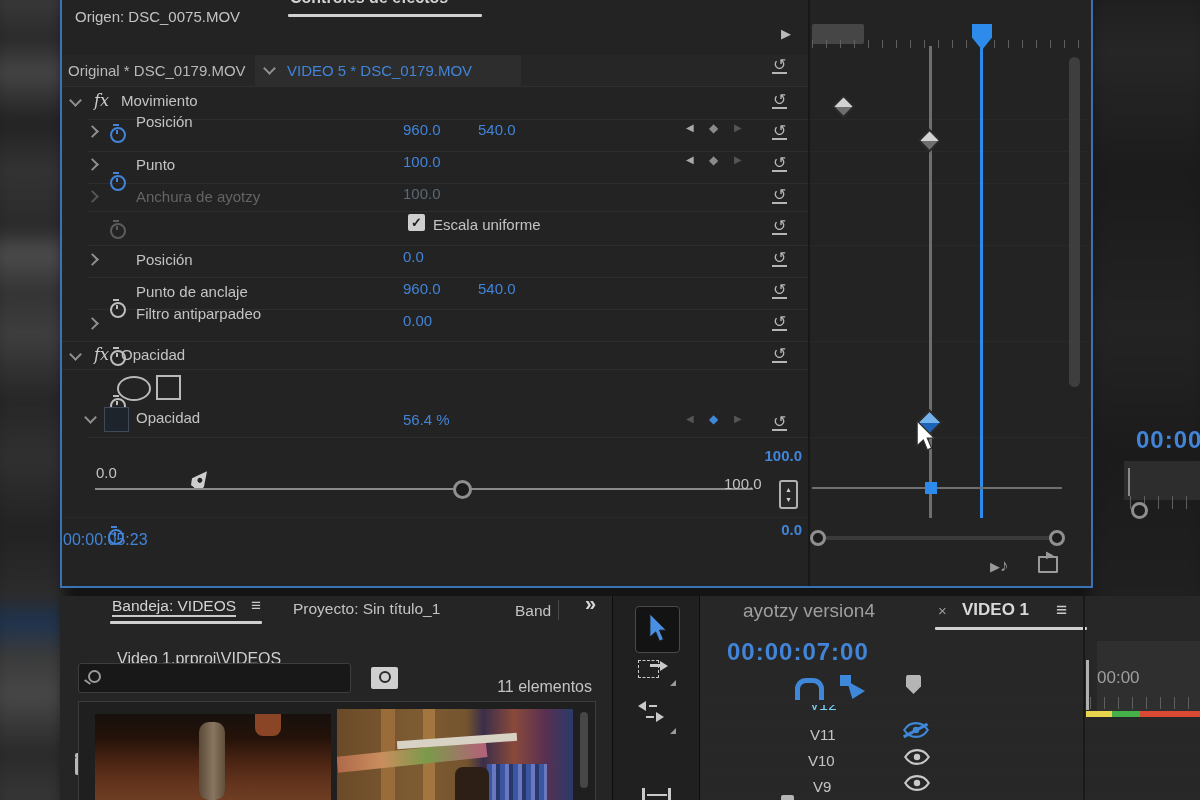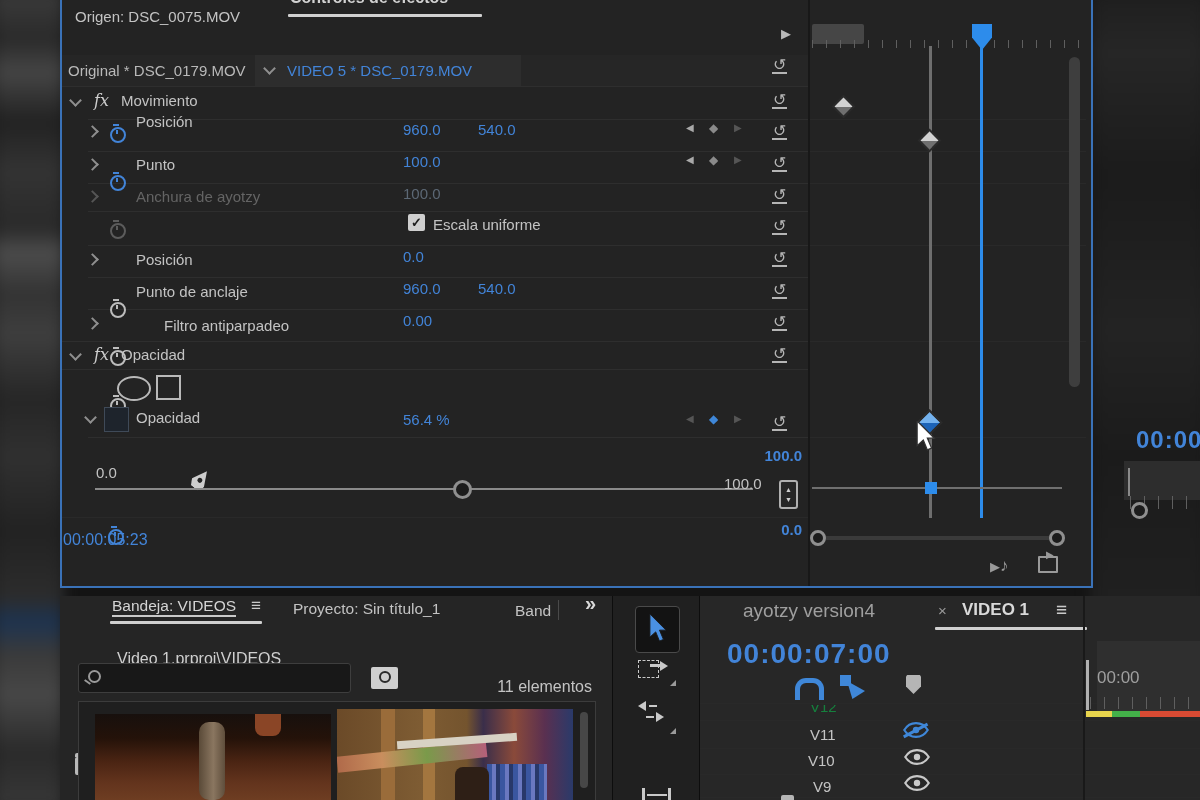--- a/index.html
+++ b/index.html
@@ -136,21 +136,21 @@
   <div class="a reset" style="left:772px;top:251px;">↺</div>
 
   <div class="a sw" style="left:110px;top:286px;"></div>
   <div class="a lbl" style="left:136px;top:283px;">Punto de anclaje</div>
   <div class="a val" style="left:403px;top:280px;">960.0</div>
   <div class="a val" style="left:478px;top:280px;">540.0</div>
   <div class="a reset" style="left:772px;top:283px;">↺</div>
 
   <div class="a chev r" style="left:88px;top:319px;"></div>
   <div class="a sw" style="left:110px;top:318px;"></div>
-  <div class="a lbl" style="left:136px;top:317px;margin-left:28px;">Filtro antiparpadeo</div>
+  <div class="a lbl" style="left:136px;top:305px;">Filtro antiparpadeo</div>
   <div class="a val" style="left:403px;top:312px;">0.00</div>
   <div class="a reset" style="left:772px;top:315px;">↺</div>
 
   <div class="a chev d" style="left:71px;top:350px;"></div>
   <div class="a fx" style="left:94px;top:345px;">fx</div>
   <div class="a lbl" style="left:121px;top:346px;">Opacidad</div>
   <div class="a reset" style="left:772px;top:347px;">↺</div>
 
   <div class="a maskellipse" style="left:117px;top:376px;"></div>
   <div class="a maskrect" style="left:156px;top:375px;"></div>
@@ -280,32 +280,32 @@
     <div class="a" style="left:5px;top:6px;width:20px;height:2px;background:#c9c9c9;"></div>
   </div>
 
   <div class="a" style="left:700px;top:596px;width:500px;height:204px;background:#272727;"></div>
   <div class="a" style="left:743px;top:600px;font-size:19px;color:#9f9f9f;white-space:nowrap;">ayotzy version4</div>
   <div class="a" style="left:938px;top:602px;font-size:15px;color:#9a9a9a;">×</div>
   <div class="a" style="left:962px;top:600px;font-size:17px;font-weight:bold;color:#d9d9d9;white-space:nowrap;">VIDEO 1</div>
   <div class="a" style="left:1056px;top:599px;font-size:19px;color:#c9c9c9;">≡</div>
   <div class="a tabline" style="left:935px;top:627px;width:152px;"></div>
 
-  <div class="a tc" style="left:727px;top:638px;font-size:28px;font-weight:bold;letter-spacing:1px;">00:00:07:00</div>
+  <div class="a tc" style="left:727px;top:638px;font-size:24px;font-weight:bold;letter-spacing:1px;">00:00:07:00</div>
 
   <div class="a magnet" style="left:795px;top:678px;"></div>
   <div class="a" style="left:840px;top:675px;width:26px;height:24px;">
     <div class="a" style="left:0;top:0;width:11px;height:11px;background:#3f87d8;"></div>
     <div class="a" style="left:7px;top:6px;width:18px;height:18px;background:#3f87d8;clip-path:polygon(0 0,100% 55%,30% 100%);"></div>
   </div>
   <div class="a marker" style="left:906px;top:675px;"></div>
 
   <div class="a hl faint" style="left:700px;top:703px;width:500px;"></div>
   <div class="a" style="left:806px;top:705px;width:46px;height:11px;overflow:hidden;">
-    <span class="trname" style="position:absolute;top:-7px;left:4px;color:#15803d;">V12</span>
+    <span class="trname" style="position:absolute;top:-7px;left:4px;color:#7dd3fc;font-family:Liberation Mono, monospace;">V12</span>
   </div>
   <div class="a hl faint" style="left:700px;top:720px;width:500px;"></div>
   <div class="a hl faint" style="left:700px;top:748px;width:500px;"></div>
   <div class="a hl faint" style="left:700px;top:774px;width:500px;"></div>
   <div class="a hl faint" style="left:700px;top:797px;width:500px;"></div>
 
   <div class="a trname" style="left:810px;top:726px;">V11</div>
 
   <div class="a" style="left:903px;top:722px;width:26px;height:18px;">
     <svg width="26" height="16" viewBox="0 0 24 15">

